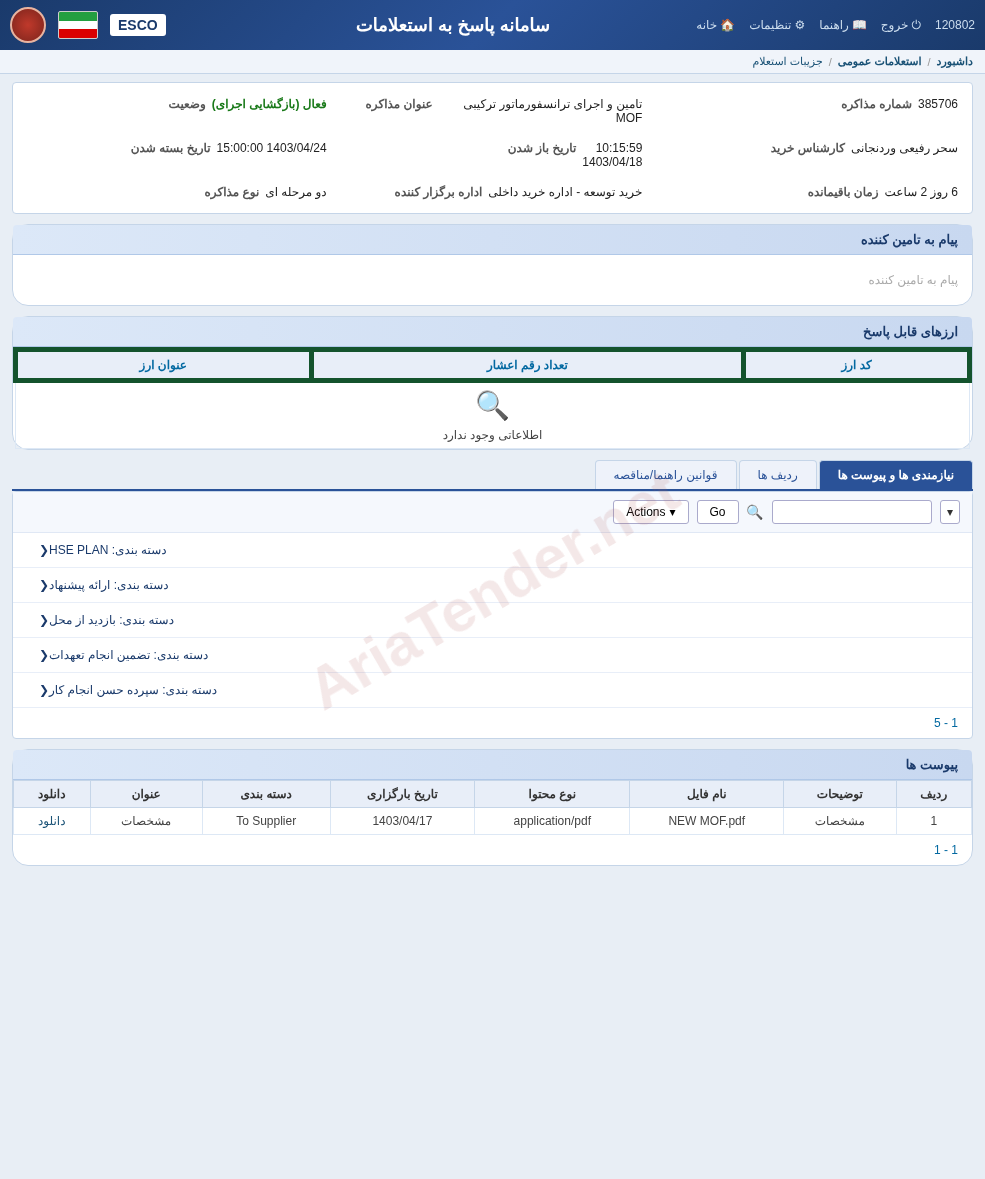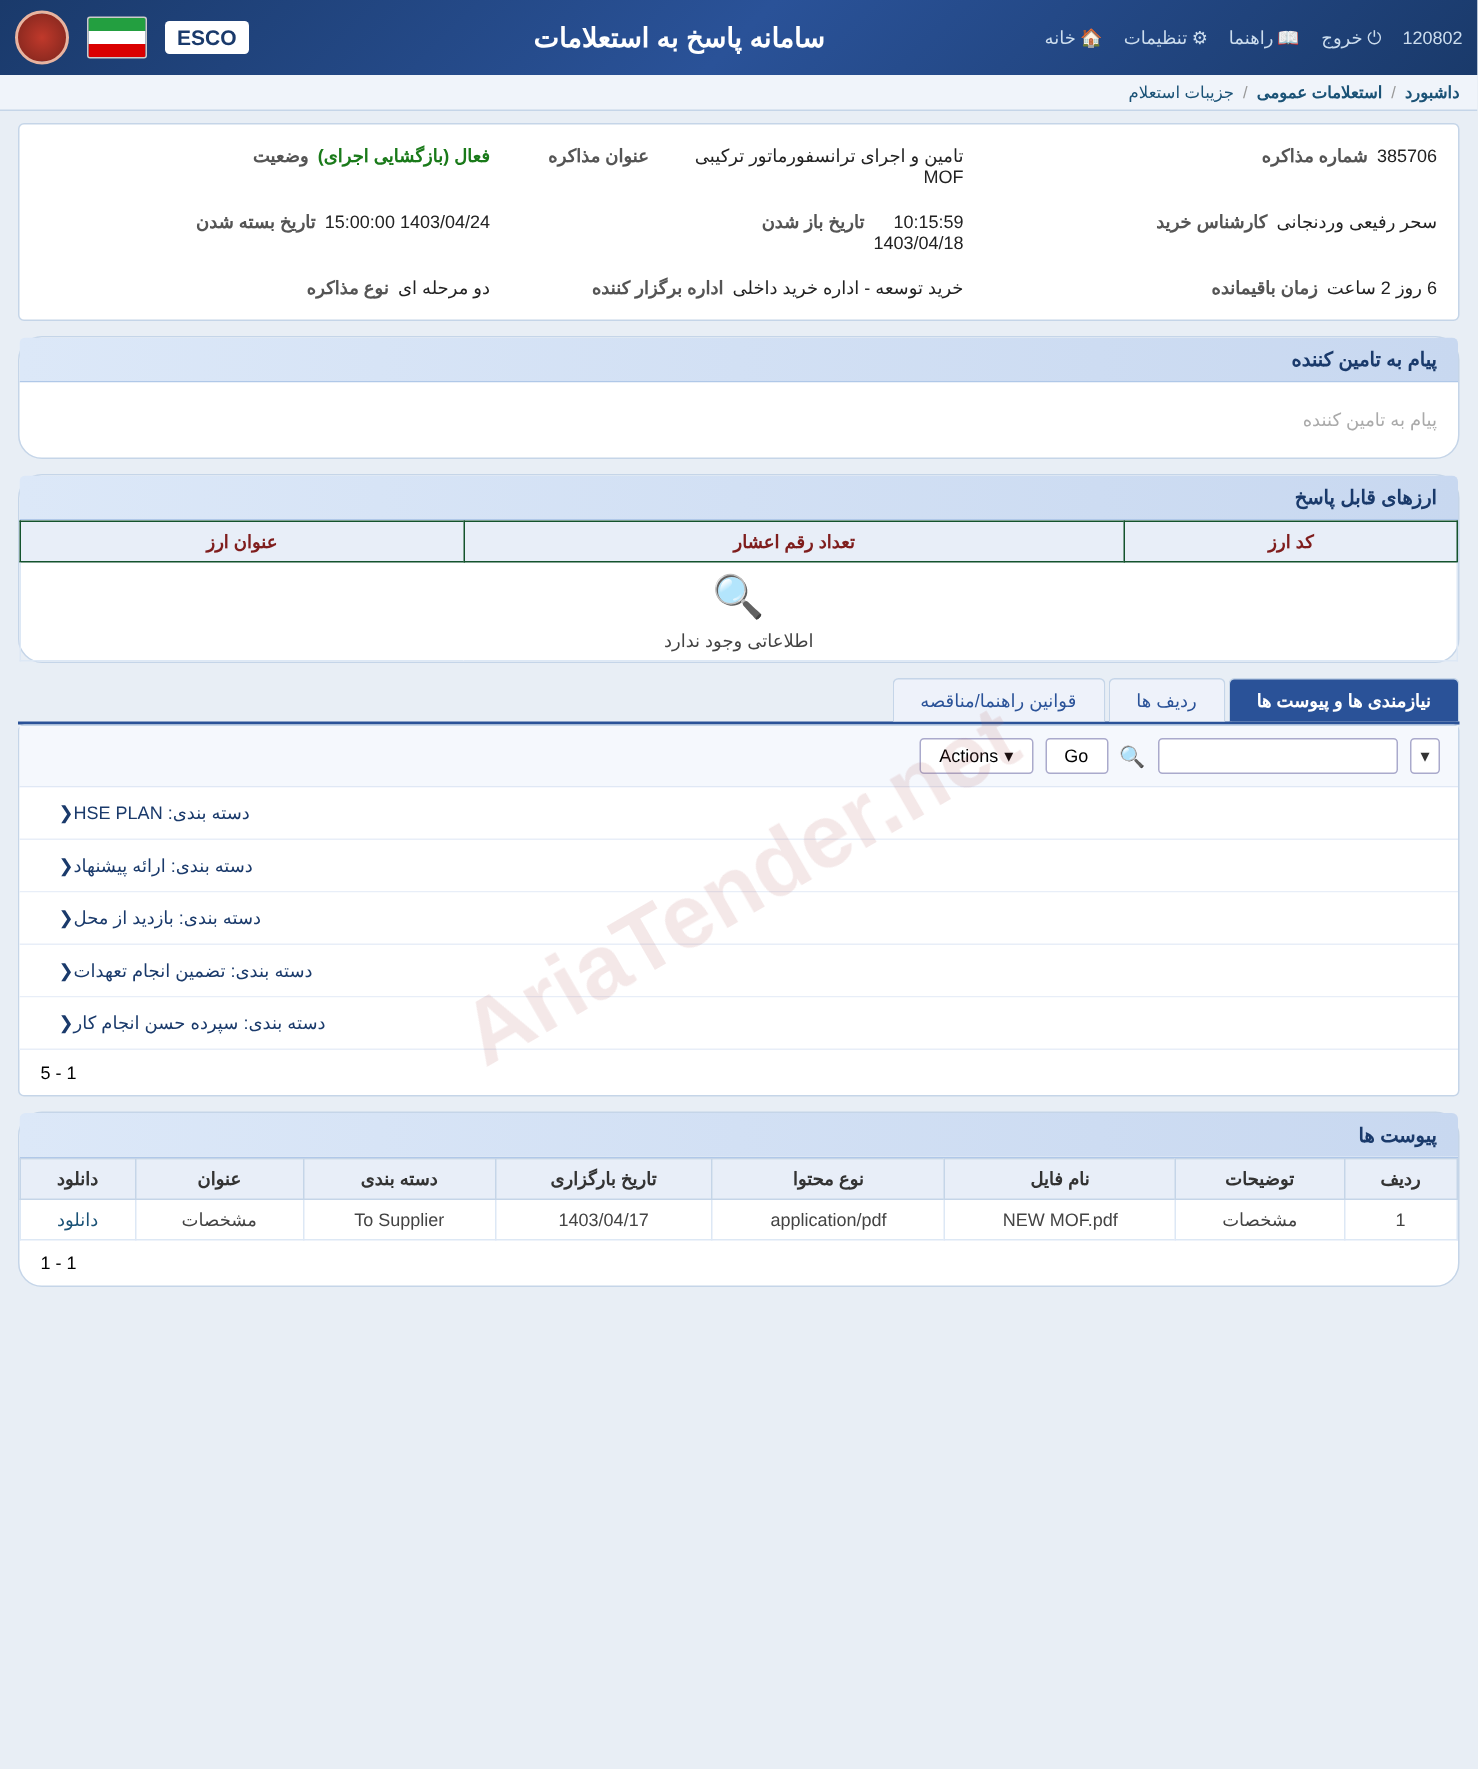--- a/index.html
+++ b/index.html
@@ -132,24 +132,24 @@
     }
 
     
     .data-table {
       width: 100%;
       border-collapse: collapse;
       font-size: 12px;
     }
     .data-table th {
       background: #e8eef8;
-      border: 1px solid #14532d;
+      border: 5px solid #14532d;
       padding: 6px 10px;
       text-align: center;
-      color: #7f1d1d;
+      color: #0369a1;
       font-weight: bold;
     }
     .data-table td {
       border: 1px solid #dde8f5;
       padding: 6px 10px;
       text-align: center;
       color: #444;
     }
     .no-data-cell {
       text-align: center;
@@ -266,22 +266,22 @@
       font-size: 12px;
     }
     .chevron-icon {
       color: #1a3a6b;
       margin-left: 10px;
       font-style: normal;
     }
     .pagination-small {
       padding: 8px 14px;
       font-size: 12px;
-      color: #000000;
-      text-align: left;
+      color: #0369a1;
+      text-align: right;
     }
 
     
     .attach-table {
       width: 100%;
       border-collapse: collapse;
       font-size: 12px;
     }
     .attach-table th {
       background: #e8eef8;

